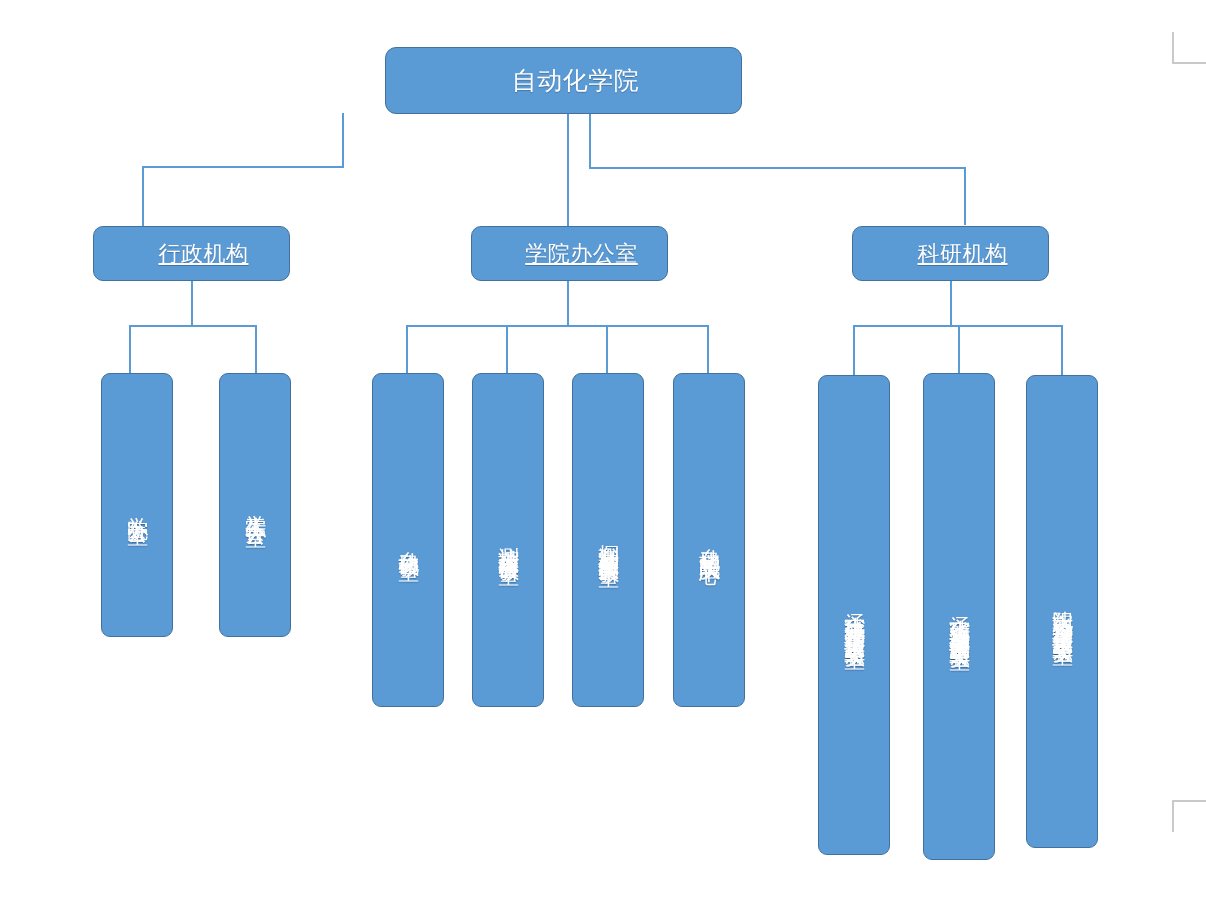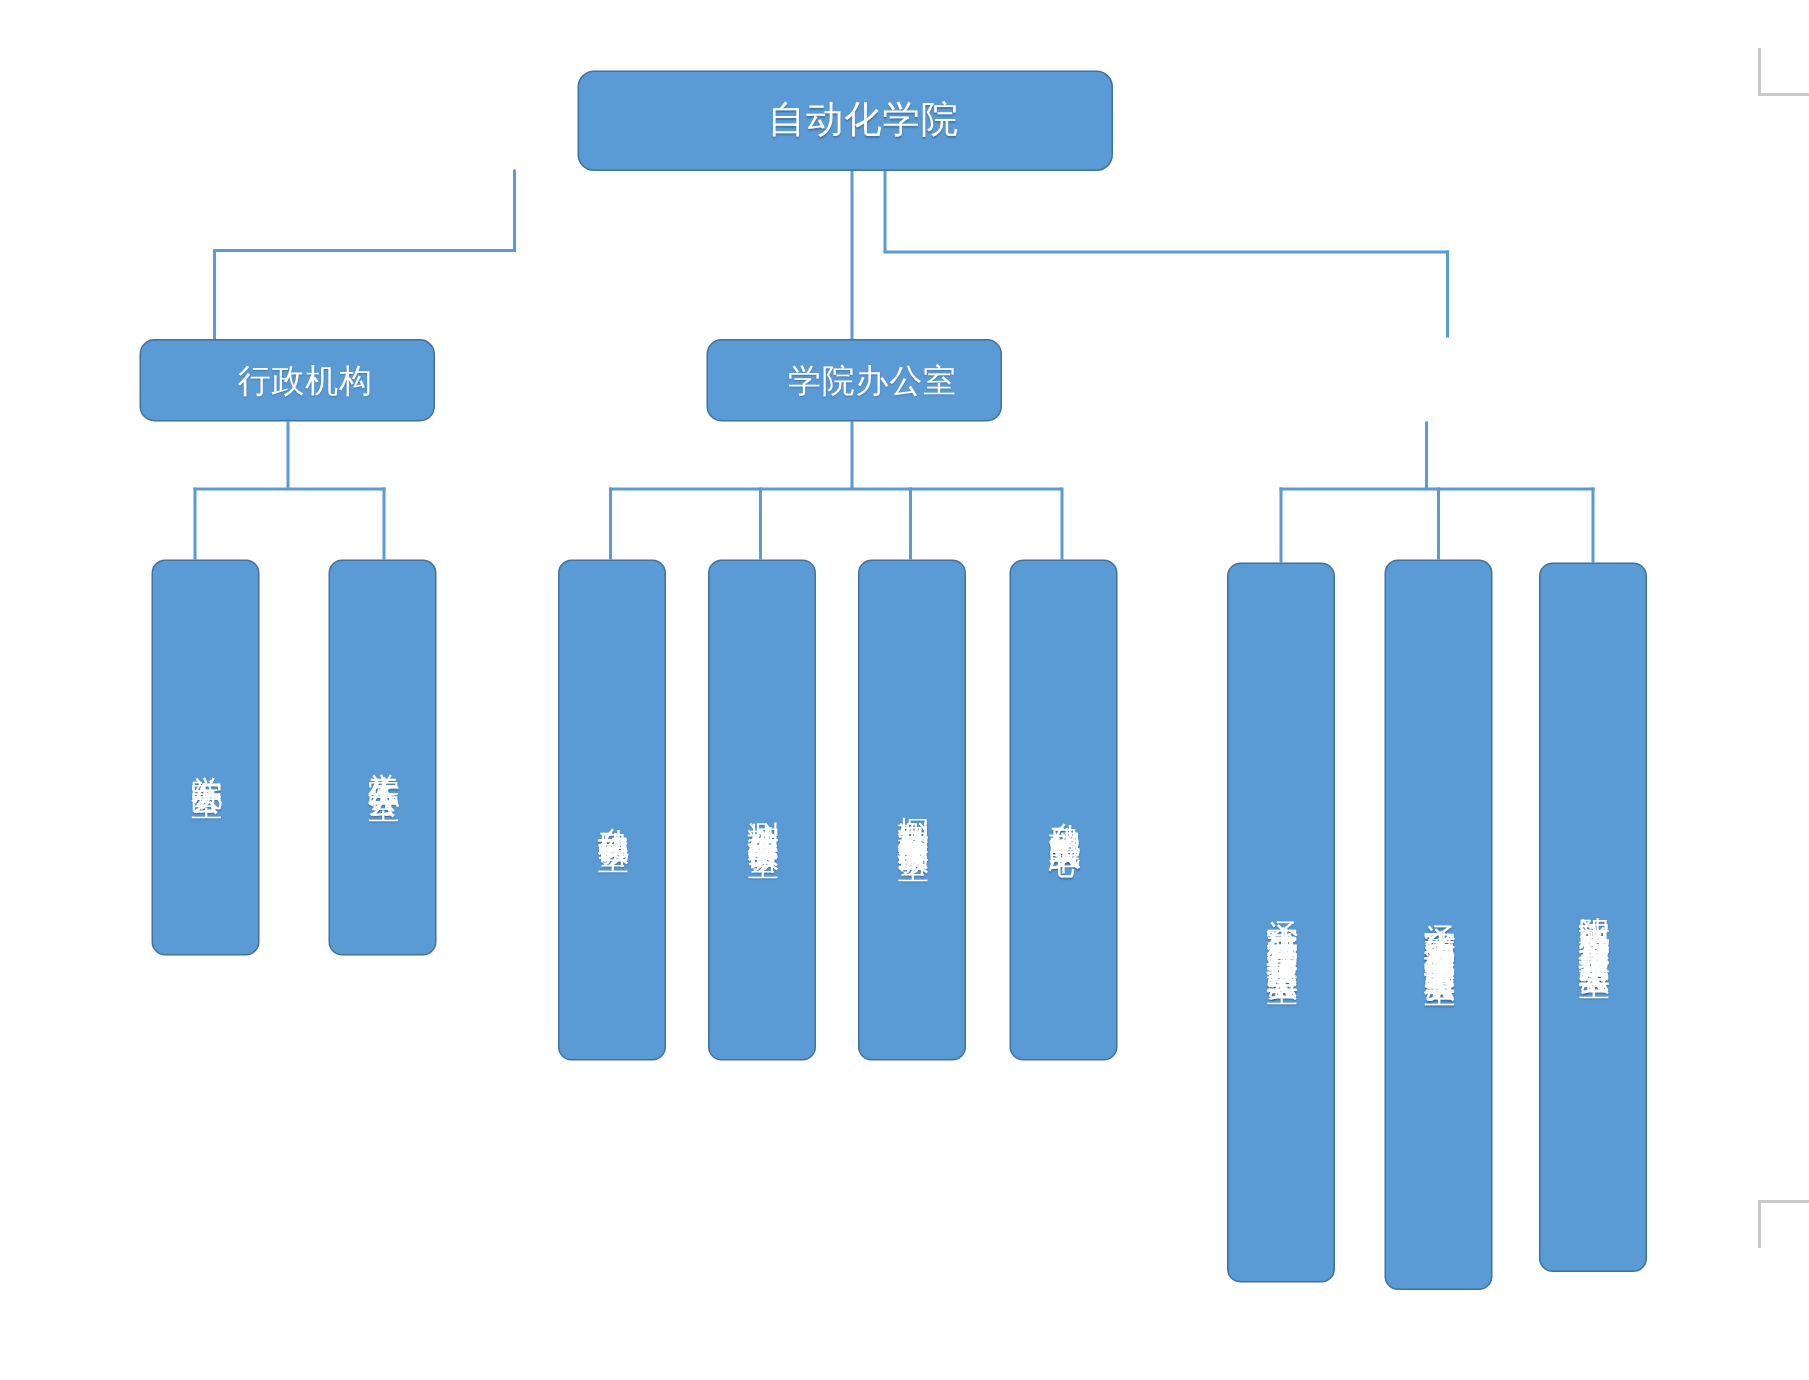--- a/index.html
+++ b/index.html
@@ -36,20 +36,21 @@
     padding-left: 24px;
     -webkit-font-smoothing: antialiased;
   }
   .node.root {
     border-radius: 11px;
     font-size: 25px;
   }
   .node.level2 {
     border-radius: 10px;
     font-size: 22px;
+    text-decoration: underline;
   }
   
   .node.leaf {
     writing-mode: vertical-rl;
     text-orientation: upright;
     font-size: 21px;
     line-height: 1.5;
     letter-spacing: 2px;
     padding: 6px 0;
     align-items: center;
@@ -118,20 +119,21 @@
   <div class="conn v" style="left:853px; top:325px; height:50px;"></div>
   <div class="conn v" style="left:958px; top:325px; height:48px;"></div>
   <div class="conn v" style="left:1061px; top:325px; height:50px;"></div>
 
   <div class="node root" style="left:385px; top:47px; width:357px; height:67px;">自动化学院</div>
 
   <div class="node level2" style="left:93px; top:226px; width:197px; height:55px;">行政机构</div>
 
   <div class="node level2" style="left:471px; top:226px; width:197px; height:55px;">学院办公室</div>
 
+  <div class="node level2" style="left:852px; top:226px; width:197px; height:55px;">科研机构</div>
 
   <div class="node leaf" style="left:101px; top:373px; width:72px; height:264px;">学院办公室</div>
 
   <div class="node leaf" style="left:219px; top:373px; width:72px; height:264px;">学生工作办公室</div>
 
   <div class="node leaf" style="left:372px; top:373px; width:72px; height:334px;">自动化教研室</div>
 
   <div class="node leaf" style="left:472px; top:373px; width:72px; height:334px;">测控技术与仪器教研室</div>
 
   <div class="node leaf" style="left:572px; top:373px; width:72px; height:334px;">探测制导与控制技术教研室</div>

